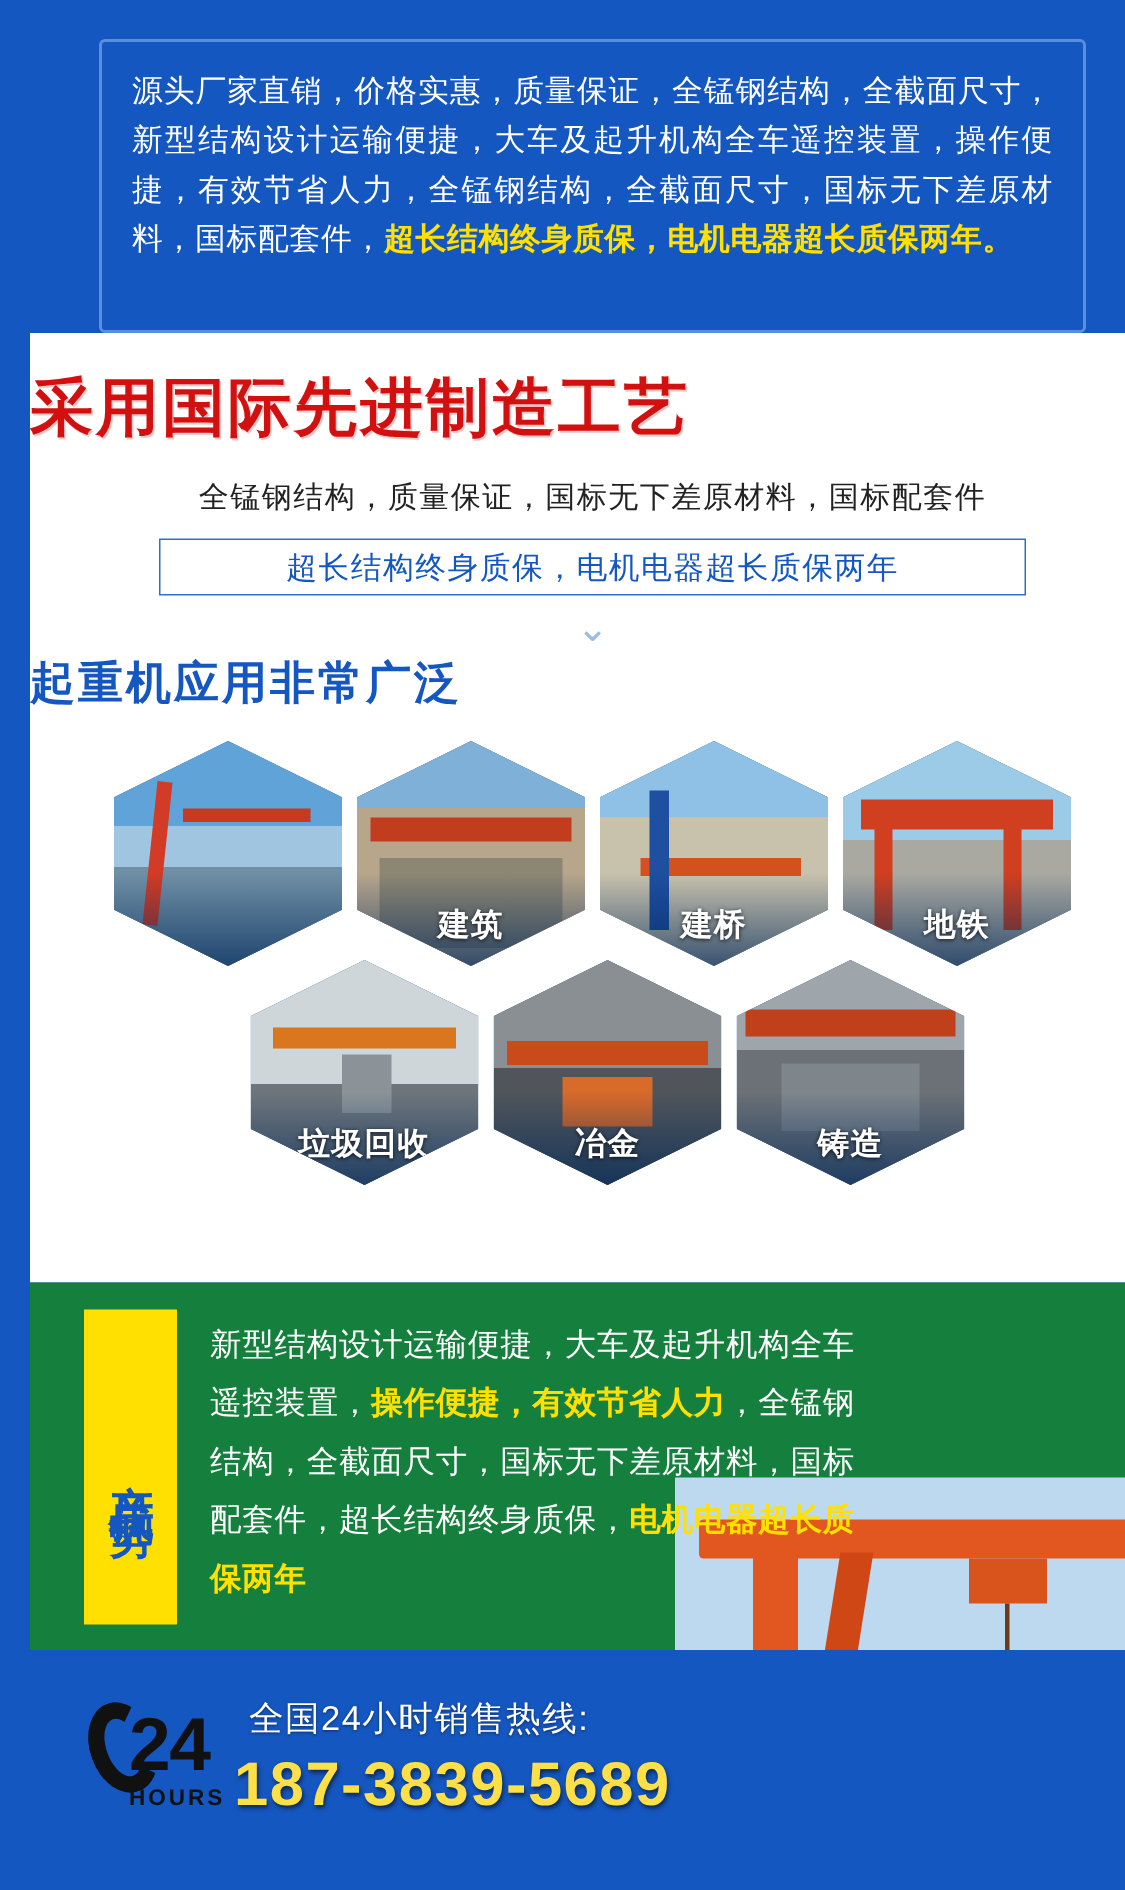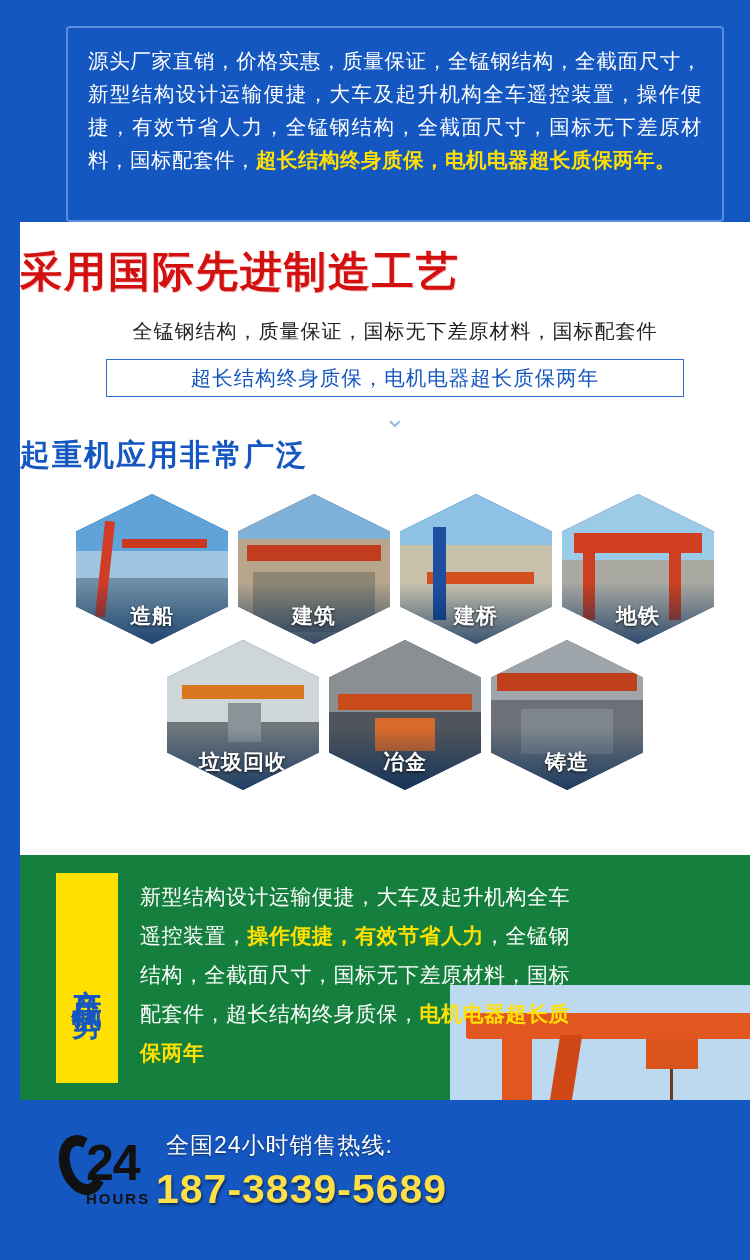--- a/index.html
+++ b/index.html
@@ -224,21 +224,20 @@
     <div class="mid-sub">全锰钢结构，质量保证，国标无下差原材料，国标配套件</div>
     <div class="mid-banner">超长结构终身质保，电机电器超长质保两年</div>
     <div class="chevron">⌄</div>
     <div class="apply-title">起重机应用非常广泛</div>
 
     <div class="hex-grid">
       <div class="hex-row">
         <div class="hex">
           <div class="photo ph-ship"></div>
           <div class="scrim"></div>
-          <div class="cap">造船</div>
         </div>
         <div class="hex">
           <div class="photo ph-build"></div>
           <div class="scrim"></div>
           <div class="cap">建筑</div>
         </div>
         <div class="hex">
           <div class="photo ph-bridge"></div>
           <div class="scrim"></div>
           <div class="cap">建桥</div>

